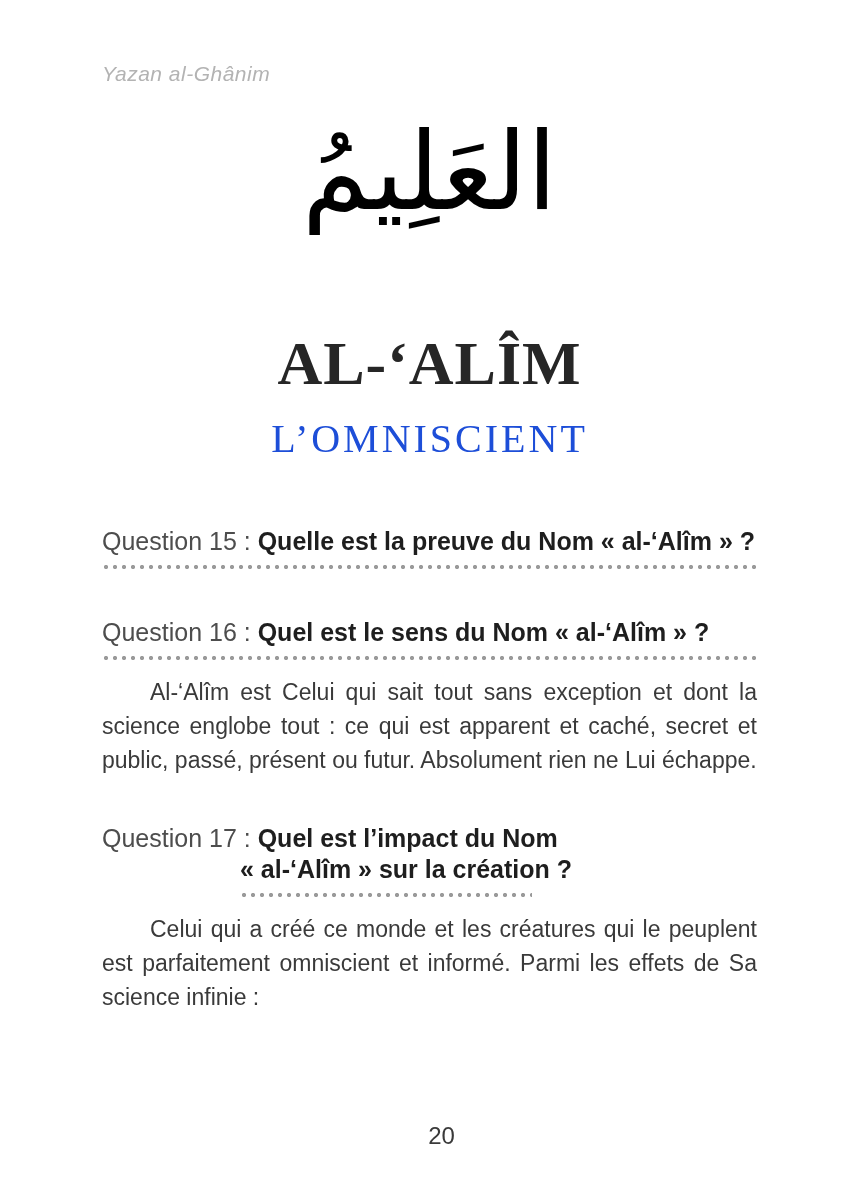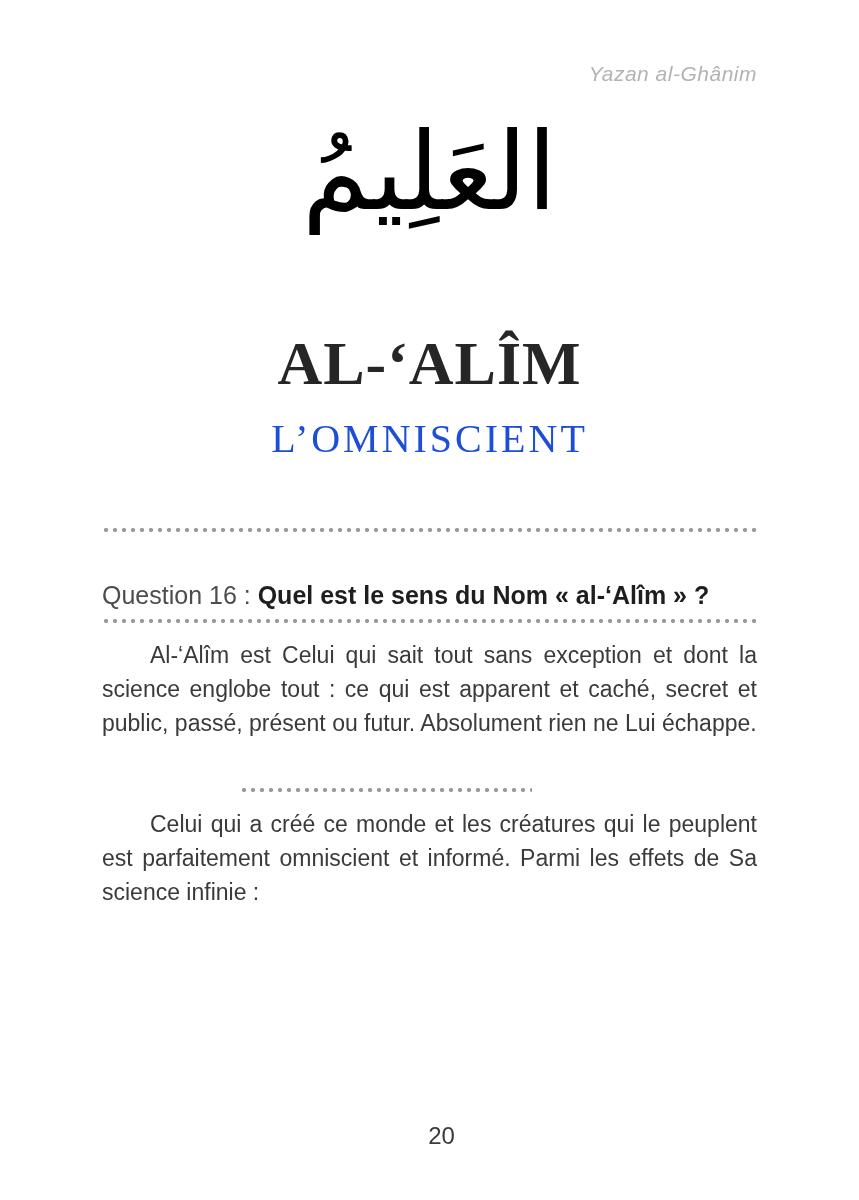--- a/index.html
+++ b/index.html
@@ -16,21 +16,21 @@
     overflow: hidden;
   }
   .page {
     position: relative;
     width: 655px;
     margin: 0 auto;
     padding: 0 2px;
     height: 100%;
   }
   .author {
-    text-align: right;
+    text-align: left;
     padding-top: 62px;
     font-style: italic;
     font-size: 21px;
     color: #b3b3b3;
     letter-spacing: 0.5px;
   }
   .arabic {
     text-align: center;
     margin-top: 8px;
     font-family: "DejaVu Sans", sans-serif;
@@ -117,29 +117,31 @@
 
   <div class="author">Yazan al-Ghânim</div>
 
   <div class="arabic">العَلِيمُ</div>
 
   <h1 class="title">AL-‘ALÎM</h1>
 
   <h2 class="subtitle">L’OMNISCIENT</h2>
 
   <section class="q-block first">
+    <h3 class="q-heading"><span>Question 15</span><span> : </span><span class="q-bold">Quelle est la preuve du Nom « al-‘Alîm » ?</span></h3>
     <div class="dots"></div>
   </section>
 
   <section class="q-block">
     <h3 class="q-heading"><span>Question 16</span><span> : </span><span class="q-bold">Quel est le sens du Nom « al-‘Alîm » ?</span></h3>
     <div class="dots"></div>
     <p class="answer">Al-‘Alîm est Celui qui sait tout sans exception et dont la science englobe tout : ce qui est apparent et caché, secret et public, passé, présent ou futur. Absolument rien ne Lui échappe.</p>
   </section>
 
   <section class="q-block">
+    <h3 class="q-heading two-line"><span>Question 17</span><span> : </span><span class="q-bold">Quel est l’impact du Nom</span><br><span class="q-bold">« al-‘Alîm » sur la création ?</span></h3>
     <div class="dots short"></div>
     <p class="answer">Celui qui a créé ce monde et les créatures qui le peuplent est parfaitement omniscient et informé. Parmi les effets de Sa science infinie :</p>
   </section>
 
   <div class="page-number">20</div>
 
 </main>
 
 </body></html>

